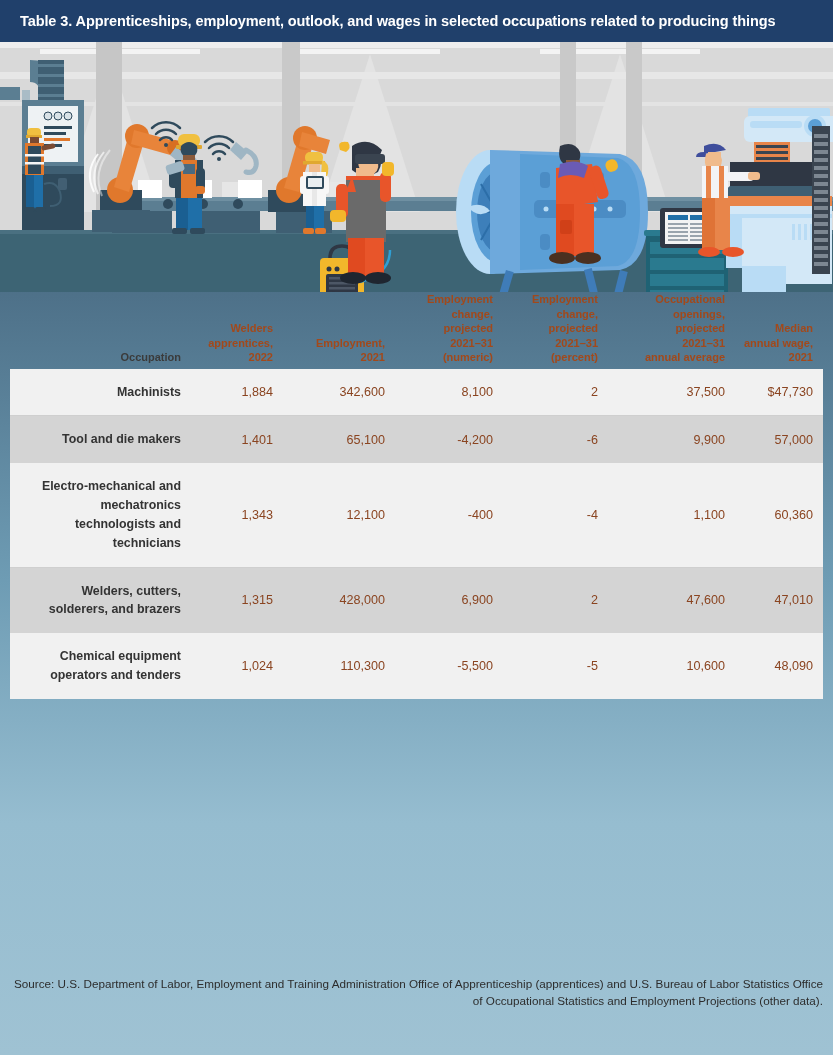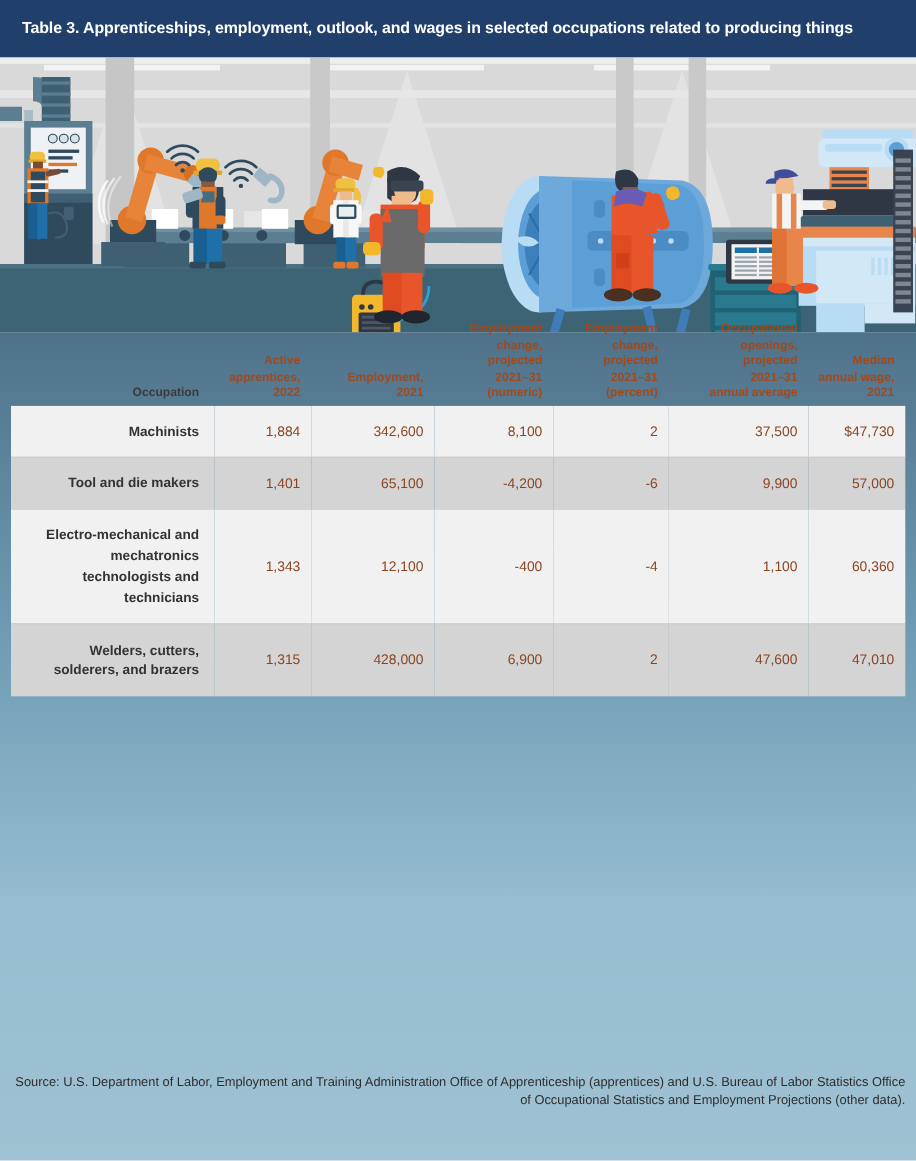--- a/index.html
+++ b/index.html
@@ -8,21 +8,21 @@
     width: 833px;
     height: 1055px;
     font-family: "Liberation Sans", sans-serif;
     background: linear-gradient(to bottom, #3d5a72 0%, #4e7189 28%, #6e9cb4 55%, #96bdd0 78%, #9fc2d3 100%);
     overflow: hidden;
     position: relative;
   }
 
   
   .titlebar {
-    height: 52px;
+    height: 42px;
     background: #20406b;
     display: flex;
     align-items: center;
     padding-left: 20px;
     position: relative;
     z-index: 5;
   }
   .titlebar .title {
     color: #ffffff;
     font-size: 14.5px;
@@ -435,21 +435,21 @@
         <col class="c4">
         <col class="c5">
         <col class="c6">
     </colgroup>
     <thead>
       <tr>
         <th class="occ">
           <span>Occupation</span>
         </th>
         <th>
-          <span>Active</span><br>
+          <span>Welders</span><br>
           <span>apprentices,</span><br>
           <span>2022</span>
         </th>
         <th>
           <span>Employment,</span><br>
           <span>2021</span>
         </th>
         <th>
           <span>Employment</span><br>
           <span>change,</span><br>
@@ -508,19 +508,28 @@
         </tr>
         <tr class="even">
           <td class="occ">Welders, cutters, solderers, and brazers</td>
           <td>1,315</td>
           <td>428,000</td>
           <td>6,900</td>
           <td>2</td>
           <td>47,600</td>
           <td>47,010</td>
         </tr>
+        <tr class="odd">
+          <td class="occ">Chemical equipment operators and tenders</td>
+          <td>1,024</td>
+          <td>110,300</td>
+          <td>-5,500</td>
+          <td>-5</td>
+          <td>10,600</td>
+          <td>48,090</td>
+        </tr>
       </tbody>
   </table>
 </div>
 
 <div class="notes">
   <div class="src">Source: U.S. Department of Labor, Employment and Training Administration Office of Apprenticeship (apprentices) and U.S. Bureau of Labor Statistics Office of Occupational Statistics and Employment Projections (other data).</div>
 </div>
 
 </body></html>

